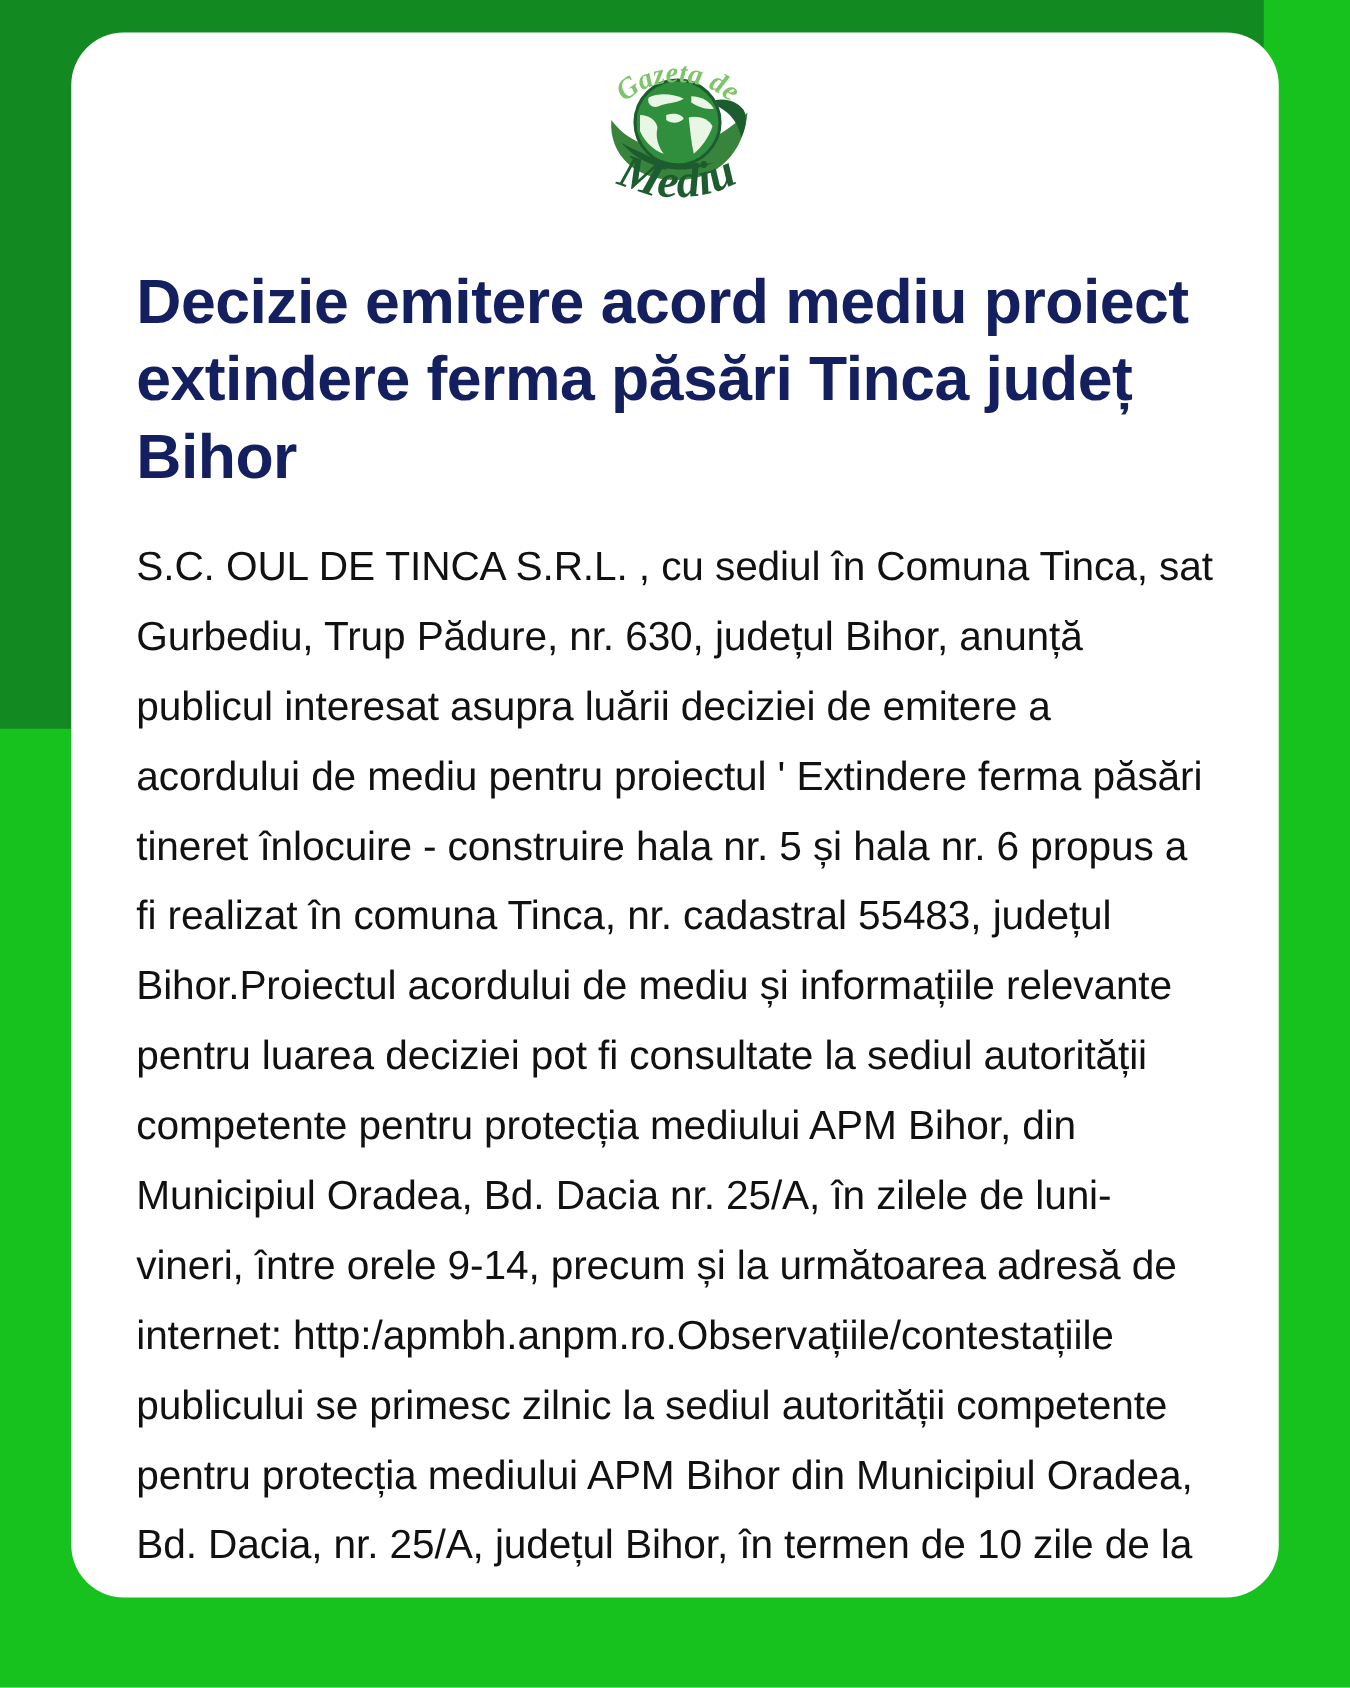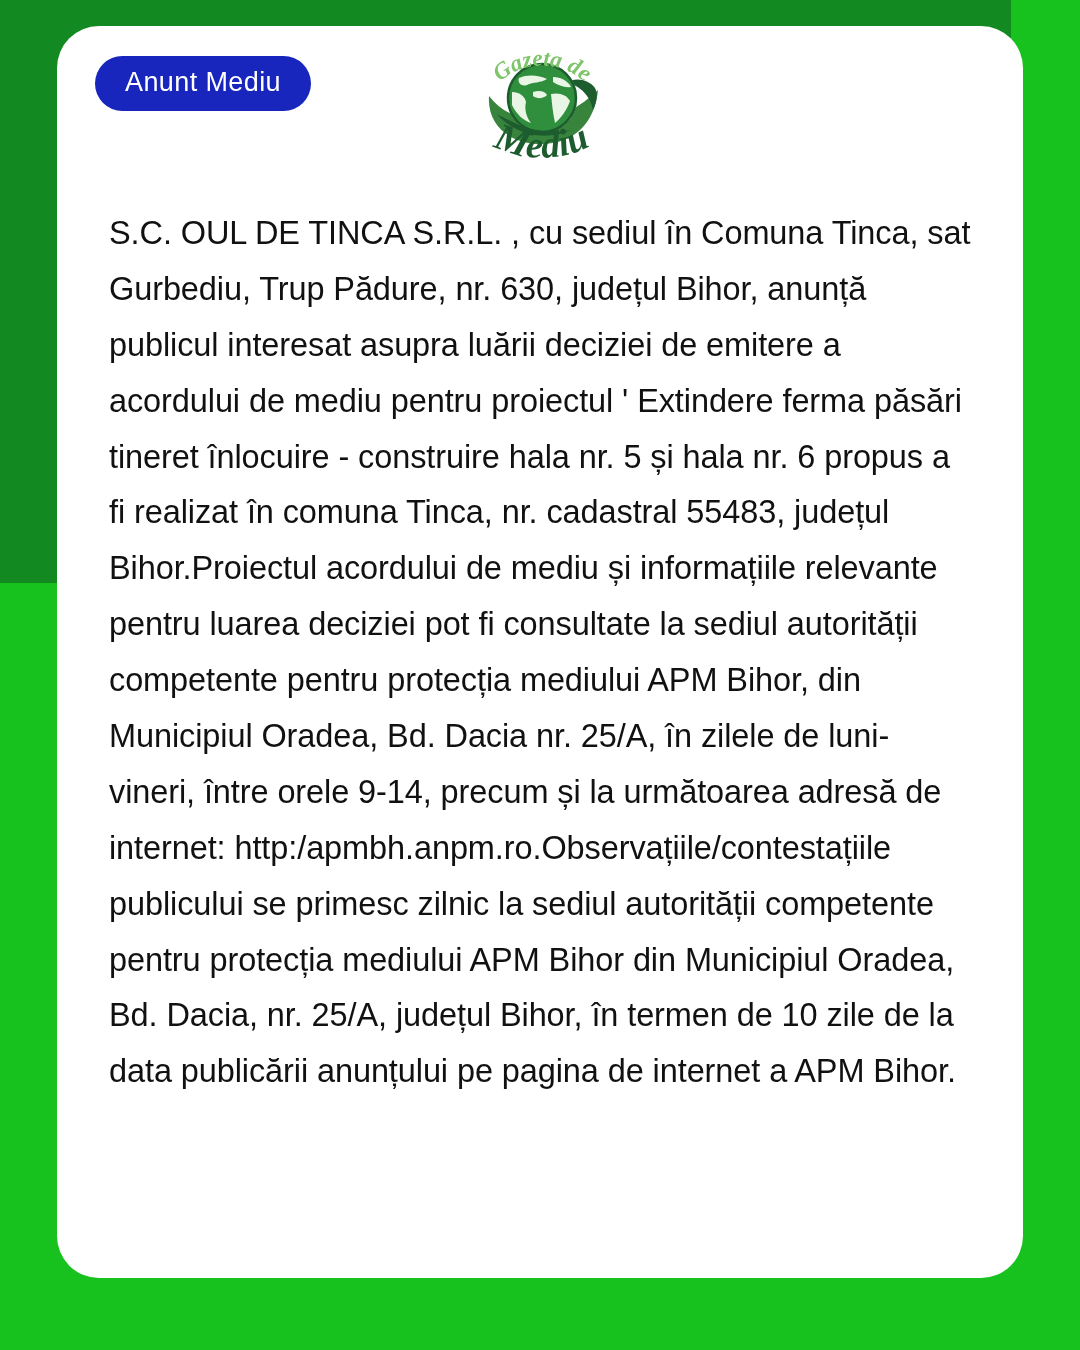--- a/index.html
+++ b/index.html
@@ -106,21 +106,20 @@
 </head>
 <body>
 
 <div id="bg-bright"></div>
 <div id="bg-dark-block"></div>
 
 <div id="card">
 
   <div id="header-row">
 
-    <div id="badge">Anunt Mediu</div>
 
     <div id="logo">
       <svg viewBox="0 0 150 145" xmlns="http://www.w3.org/2000/svg">
         <defs>
           <path id="arcTop" d="M 18,78 A 58,52 0 0 1 132,78" fill="none"></path>
           <path id="arcBottom" d="M 10,100 A 70,44 0 0 0 140,100" fill="none"></path>
         </defs>
 
         <path d="M 22,66 C 20,96 44,115 76,114 C 108,113 128,92 131,60
                  C 112,78 96,86 74,88 C 52,90 34,82 22,66 Z" fill="#2e7d32" opacity="0.95"></path>
@@ -144,16 +143,17 @@
           <textPath href="#arcTop" startOffset="50%" text-anchor="middle">Gazeta de</textPath>
         </text>
         <text font-family="'Liberation Serif', serif" font-size="38" font-style="italic" font-weight="700" fill="#1d5c2e">
           <textPath href="#arcBottom" startOffset="50%" text-anchor="middle">Mediu</textPath>
         </text>
       </svg>
     </div>
 
   </div>
 
+  <h1 id="title">Decizie emitere acord mediu proiect extindere ferma păsări Tinca județ Bihor</h1>
 
   <p id="body-text">S.C. OUL DE TINCA S.R.L. , cu sediul în Comuna Tinca, sat Gurbediu, Trup Pădure, nr. 630, județul Bihor, anunță publicul interesat asupra luării deciziei de emitere a acordului de mediu pentru proiectul ' Extindere ferma păsări tineret înlocuire - construire hala nr. 5 și hala nr. 6 propus a fi realizat în comuna Tinca, nr. cadastral 55483, județul Bihor.Proiectul acordului de mediu și informațiile relevante pentru luarea deciziei pot fi consultate la sediul autorității competente pentru protecția mediului APM Bihor, din Municipiul Oradea, Bd. Dacia nr. 25/A, în zilele de luni-vineri, între orele 9-14, precum și la următoarea adresă de internet: http:/apmbh.anpm.ro.Observațiile/contestațiile publicului se primesc zilnic la sediul autorității competente pentru protecția mediului APM Bihor din Municipiul Oradea, Bd. Dacia, nr. 25/A, județul Bihor, în termen de 10 zile de la data publicării anunțului pe pagina de internet a APM Bihor.</p>
 
 </div>
 
 </body></html>

